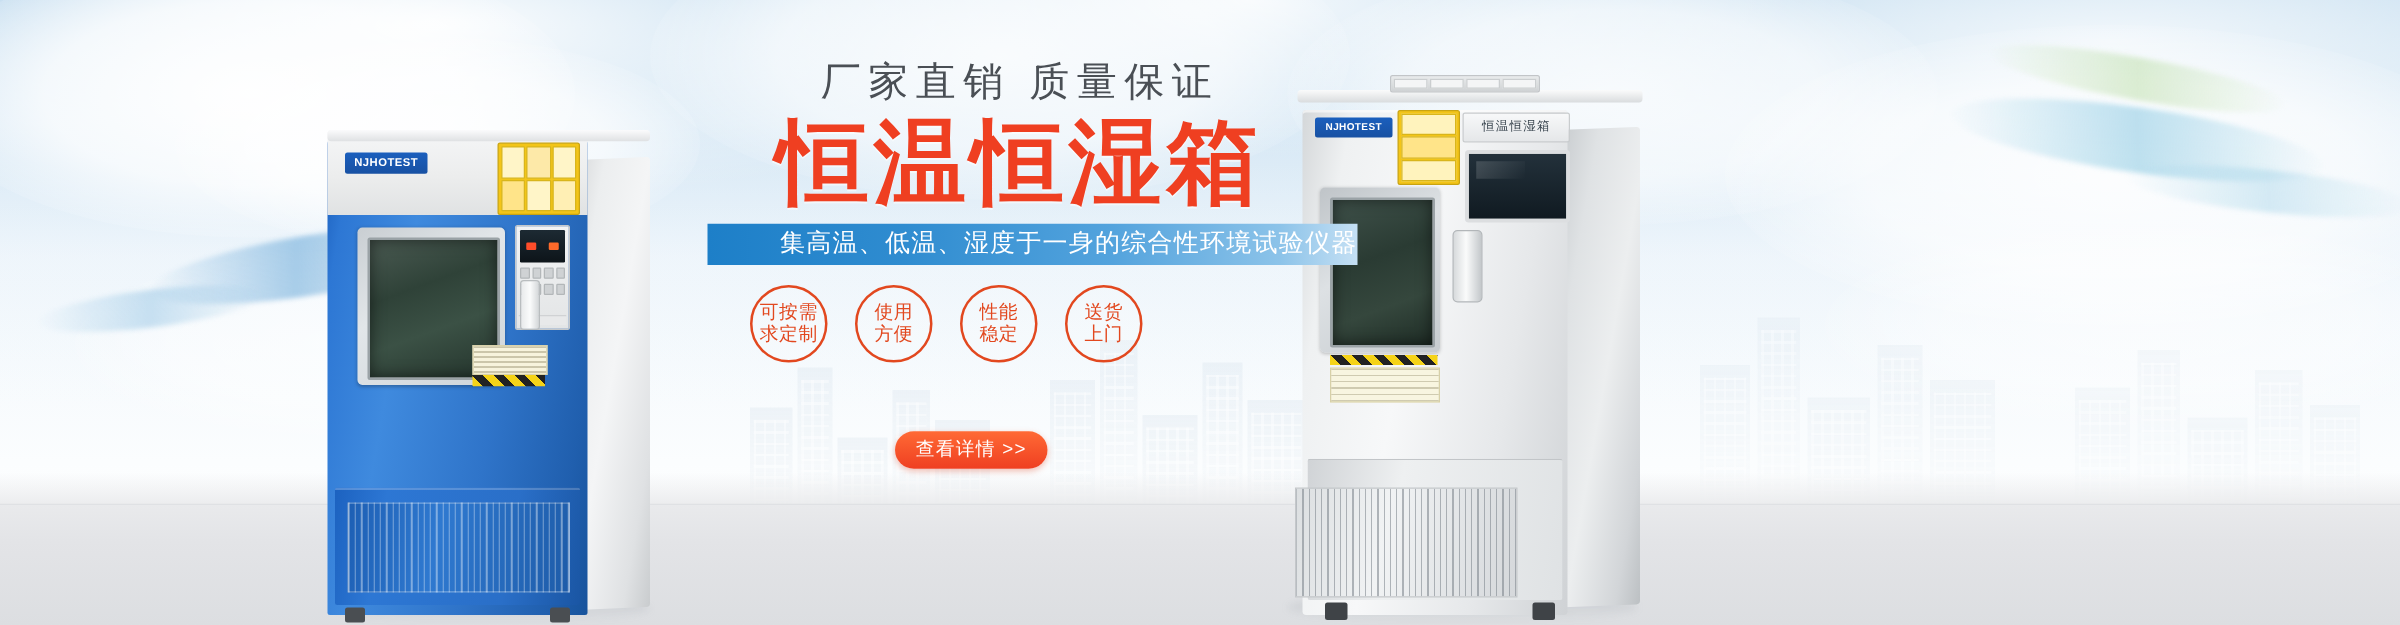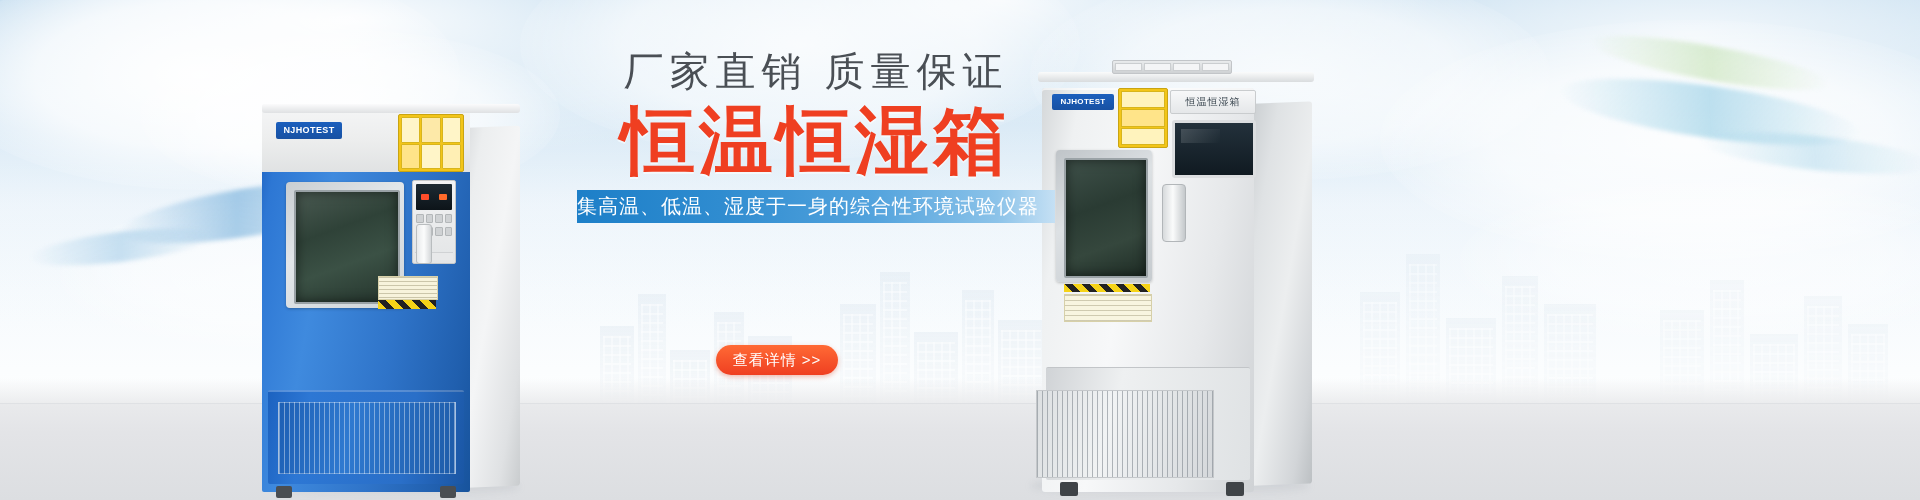--- a/index.html
+++ b/index.html
@@ -322,49 +322,49 @@
   
   .copy {
     position: absolute;
     left: 566px; top: 44px;
     width: 500px;
     text-align: center;
     z-index: 20;
   }
   .eyebrow {
     font-family: "Liberation Sans", "DejaVu Sans", sans-serif;
-    font-size: 40px;
+    font-size: 32px;
     letter-spacing: 6px;
     color: #4a4f55;
     white-space: nowrap;
     margin: 0 0 4px 0;
     font-weight: 400;
   }
   .headline {
     font-family: "Liberation Sans", "DejaVu Sans", sans-serif;
     font-size: 74px;
     font-weight: bold;
     color: #ef3f21;
     letter-spacing: 4px;
     line-height: 1.02;
     white-space: nowrap;
     margin: 0;
     text-shadow: 0 2px 0 rgba(255,255,255,.55);
   }
   .subbar {
     margin: 12px auto 0 auto;
-    width: 478px;
+    width: 520px;
     height: 33px;
     background: linear-gradient(to right, #1d7fc8 0%, #2f8cd0 30%, #53a3dd 62%, #8cc3e9 88%, #c5e0f4 100%);
     color: #ffffff;
     font-size: 20px;
     line-height: 33px;
     letter-spacing: 1px;
     white-space: nowrap;
-    text-align: left;
+    text-align: right;
     box-sizing: border-box;
   }
 
   
   .badges {
     position: absolute;
     left: 600px; top: 228px;
     width: 430px;
     display: flex;
     justify-content: flex-start;
@@ -532,16 +532,34 @@
     <div class="rc-caster" style="left:38px;"></div>
     <div class="rc-caster" style="left:204px;"></div>
   </div>
 
   <div class="copy">
     <p class="eyebrow">厂家直销  质量保证</p>
     <h1 class="headline">恒温恒湿箱</h1>
     <div class="subbar">集高温、低温、湿度于一身的综合性环境试验仪器</div>
   </div>
 
+  <div class="badges">
+    <div class="badge">
+      <span>可按需</span>
+      <span>求定制</span>
+    </div>
+    <div class="badge">
+      <span>使用</span>
+      <span>方便</span>
+    </div>
+    <div class="badge">
+      <span>性能</span>
+      <span>稳定</span>
+    </div>
+    <div class="badge">
+      <span>送货</span>
+      <span>上门</span>
+    </div>
+  </div>
 
   <div class="cta">查看详情 &gt;&gt;</div>
 
 </div>
 
 </body></html>

